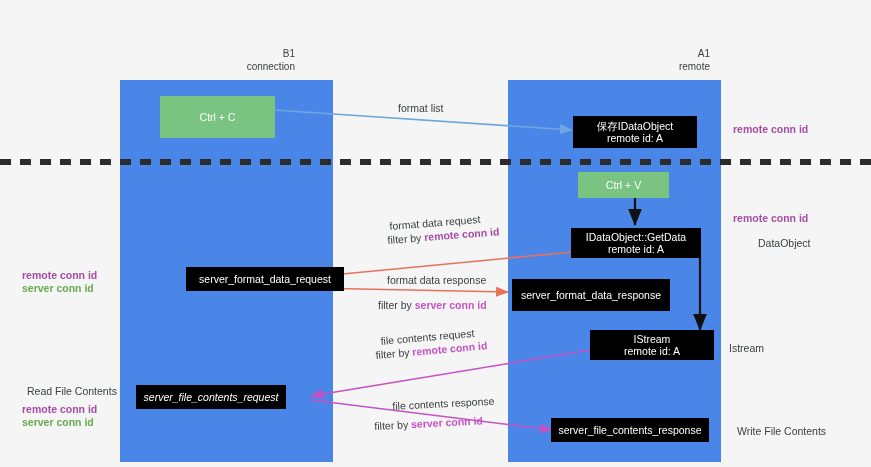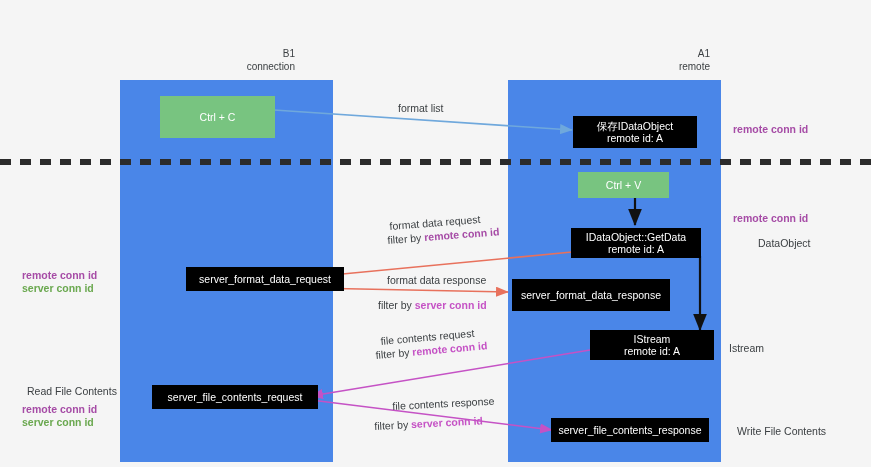--- a/index.html
+++ b/index.html
@@ -113,21 +113,21 @@
   <div class="abs node orange" style="left:571px;top:228px;width:130px;height:30px;">IDataObject::GetData
 remote id: A</div>
 
   <div class="abs node orange" style="left:152px;top:267px;width:158px;height:24px;margin-left:34px;">server_format_data_request</div>
 
   <div class="abs node orange" style="left:512px;top:279px;width:158px;height:32px;">server_format_data_response</div>
 
   <div class="abs node orange" style="left:590px;top:330px;width:124px;height:30px;">IStream
 remote id: A</div>
 
-  <div class="abs node orange" style="left:152px;top:385px;width:166px;height:24px;">server_file_contents_request</div>
+  <div class="abs node orange" style="left:136px;top:385px;width:150px;height:24px;font-style:italic;">server_file_contents_request</div>
 
   <div class="abs node orange" style="left:551px;top:418px;width:158px;height:24px;">server_file_contents_response</div>
 
   <div class="abs elabel" style="left:398px;top:101px;">format list</div>
 
   <div class="abs elabel" style="left:389px;top:219px;transform:rotate(-4.5deg);transform-origin:left top;">format data request</div>
   <div class="abs elabel" style="left:387px;top:233px;transform:rotate(-4.5deg);transform-origin:left top;"><span>filter by </span><b class="purple">remote conn id</b></div>
 
   <div class="abs elabel" style="left:387px;top:273px;">format data response</div>
   <div class="abs elabel" style="left:378px;top:298px;"><span>filter by </span><b class="magenta">server conn id</b></div>

